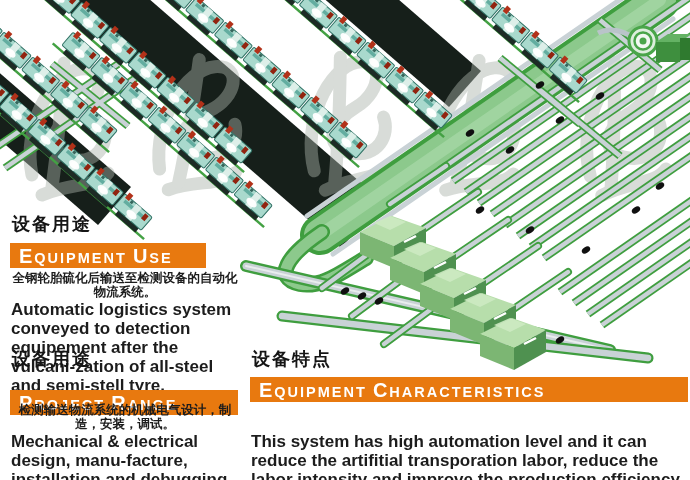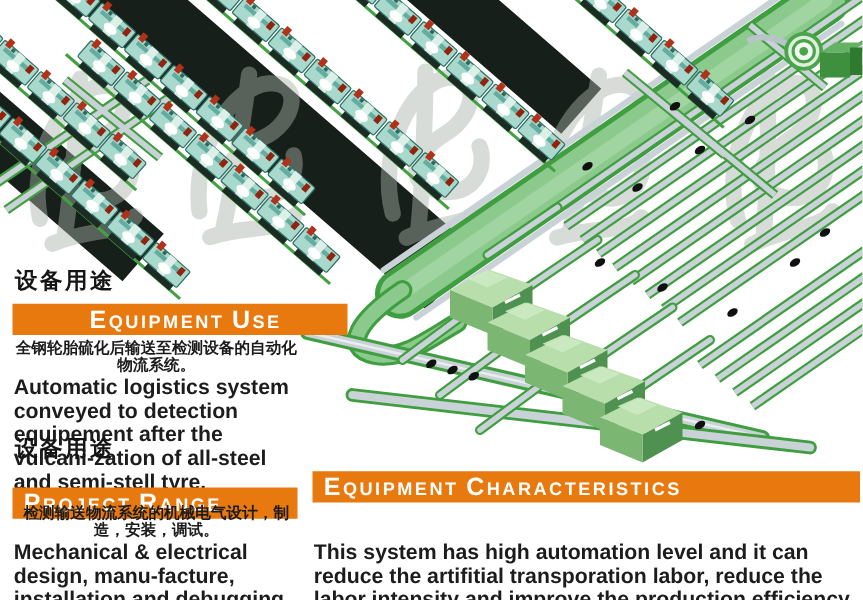--- a/index.html
+++ b/index.html
@@ -216,31 +216,32 @@
       <circle cx="643" cy="41" r="3.5" fill="#4aa54a"></circle>
     </g>
     <g>
       <polygon points="656,42 668,34 692,34 680,42" fill="#64b264"></polygon>
       <rect x="656" y="42" width="24" height="20" fill="#3e8f3e"></rect>
       <rect x="680" y="38" width="12" height="22" fill="#2f7a2f"></rect>
     </g>
   </svg>
 
   <h2 class="zh-title" style="left:12px;top:212px;">设备用途</h2>
-  <div class="banner" style="left:10px;top:243px;width:268px;justify-content:center;">
+  <div class="banner" style="left:10px;top:243px;width:196px;">
     <span class="banner-text"><span class="cap">E</span>QUIPMENT <span class="cap">U</span>SE</span>
   </div>
   <p class="body-zh" style="left:11px;top:272px;width:228px;">全钢轮胎硫化后输送至检测设备的自动化物流系统。</p>
   <p class="body-en" style="left:11px;top:300px;width:232px;">Automatic logistics system conveyed to detection equipement after the vulcani-zation of all-steel and semi-stell tyre.</p>
 
   <h2 class="zh-title" style="left:12px;top:347px;">设备用途</h2>
   <div class="banner" style="left:10px;top:390px;width:228px;">
     <span class="banner-text"><span class="cap">P</span>ROJECT <span class="cap">R</span>ANGE</span>
   </div>
   <p class="body-zh" style="left:11px;top:404px;width:228px;">检测输送物流系统的机械电气设计，制造，安装，调试。</p>
   <p class="body-en" style="left:11px;top:432px;width:232px;">Mechanical &amp; electrical design, manu-facture, installation and debugging of detection , conveying and logistics system.</p>
 
+  <h2 class="zh-title" style="left:252px;top:347px;">设备特点</h2>
   <div class="banner" style="left:250px;top:377px;width:438px;">
     <span class="banner-text"><span class="cap">E</span>QUIPMENT <span class="cap">C</span>HARACTERISTICS</span>
   </div>
   <p class="body-en" style="left:251px;top:432px;width:438px;">This system has high automation level and it can reduce the artifitial transporation labor, reduce the labor intensity and improve the production efficiency. In addition, the scan of the bar code is convenient for the informatin management of the finished product tyre.</p>
 
 </div>
 
 </body></html>

